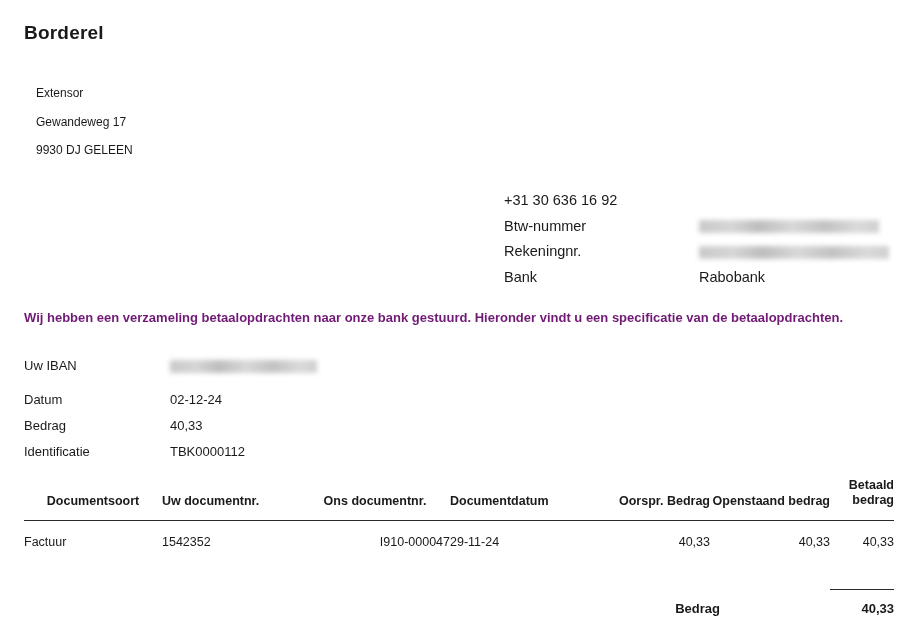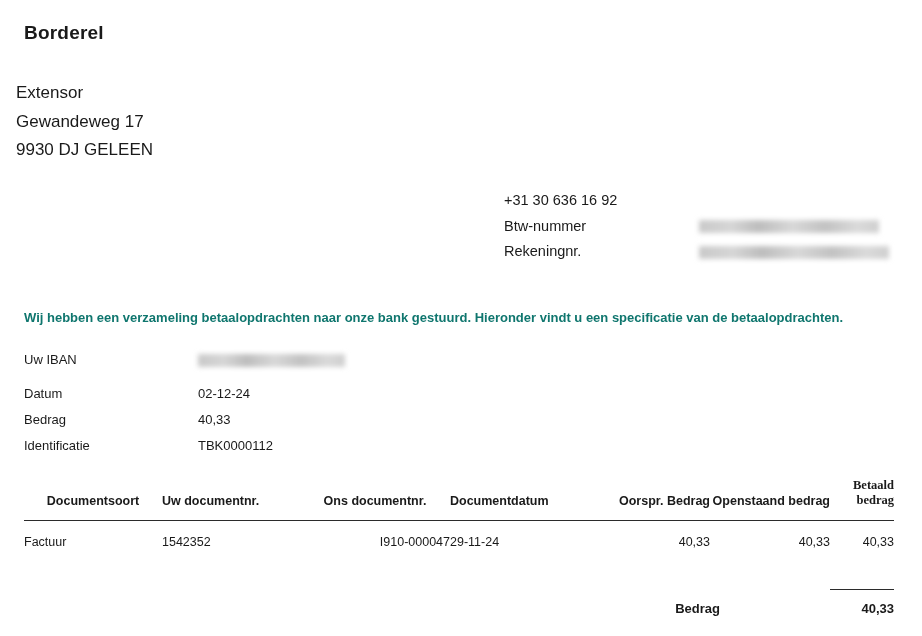--- a/index.html
+++ b/index.html
@@ -26,23 +26,23 @@
     position: absolute;
     left: 24px;
     top: 22px;
     font-size: 19px;
     font-weight: bold;
     letter-spacing: 0.2px;
   }
   
   .addr-left {
     position: absolute;
-    left: 16px;
+    left: 36px;
     top: 79px;
-    font-size: 17px;
+    font-size: 12px;
     line-height: 28.5px;
   }
   .addr-right {
     position: absolute;
     left: 504px;
     top: 79px;
     font-size: 14.5px;
     line-height: 28.5px;
   }
   .addr-line {
@@ -77,33 +77,33 @@
   .redacted.btw { width: 180px; }
   .redacted.rek { width: 190px; }
   .redacted.iban { width: 147px; height: 13px; }
 
   .intro {
     position: absolute;
     left: 24px;
     top: 310px;
     font-size: 13px;
     font-weight: bold;
-    color: #0f766e;
+    color: #701a75;
   }
   
   .detail {
     position: absolute;
     left: 24px;
     top: 352px;
     font-size: 13px;
   }
   .detail-row {
     display: flex;
     height: 26px;
-    gap: 28px;
+    align-items: center;
   }
   .detail-label {
     width: 146px;
     flex: 0 0 146px;
   }
   .detail-value {
     white-space: nowrap;
   }
 
   
@@ -126,21 +126,21 @@
     padding: 14px 0 14px 0;
     vertical-align: top;
   }
   .th-documentsoort { text-align: center; width: 138px; }
   .th-uwdoc { text-align: left; width: 138px; }
   .th-onsdoc { text-align: center; width: 150px; }
   .th-datum { text-align: left; width: 150px; }
   .th-oorspr { text-align: right; width: 110px; padding-right: 10px; }
   .th-openstaand { text-align: right; width: 120px; padding-right: 8px; }
   .th-betaald { text-align: right; width: 64px; }
-  .th-betaald span { display: inline-block; line-height: 15px; font-family: Liberation Serif, serif; }
+  .th-betaald span { display: inline-block; line-height: 15px; }
 
   .td-documentsoort { text-align: left; }
   .td-uwdoc { text-align: left; }
   .td-onsdoc { text-align: right; }
   .td-datum { text-align: left; }
   .td-oorspr { text-align: right; padding-right: 10px; }
   .td-openstaand { text-align: right; padding-right: 8px; }
   .td-betaald { text-align: right; }
 
   
@@ -182,20 +182,24 @@
     <div class="contact-row">
       <div class="contact-value">+31 30 636 16 92</div>
     </div>
     <div class="contact-row">
       <div class="contact-label">Btw-nummer</div>
       <div class="contact-value"><span class="redacted btw"></span></div>
     </div>
     <div class="contact-row">
       <div class="contact-label">Rekeningnr.</div>
       <div class="contact-value"><span class="redacted rek"></span></div>
+    </div>
+    <div class="contact-row">
+      <div class="contact-label">Bank</div>
+      <div class="contact-value">Rabobank</div>
     </div>
   </div>
 
   <div class="intro">Wij hebben een verzameling betaalopdrachten naar onze bank gestuurd. Hieronder vindt u een specificatie van de betaalopdrachten.</div>
 
   <div class="detail">
     <div class="detail-row">
       <div class="detail-label">Uw IBAN</div>
       <div class="detail-value"><span class="redacted iban"></span></div>
     </div>

